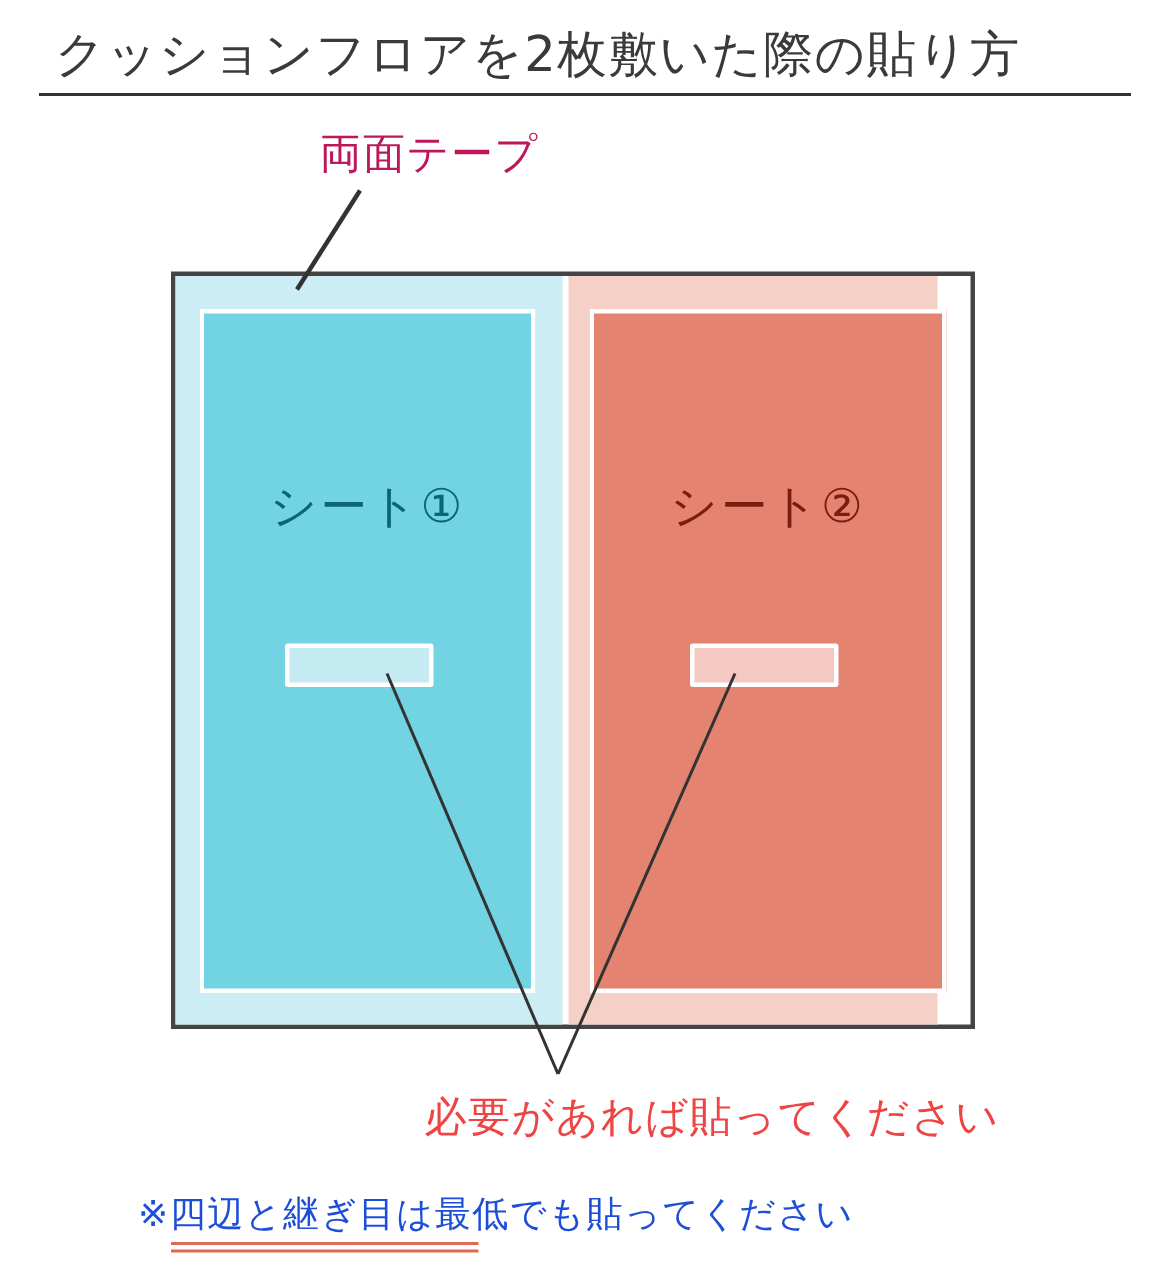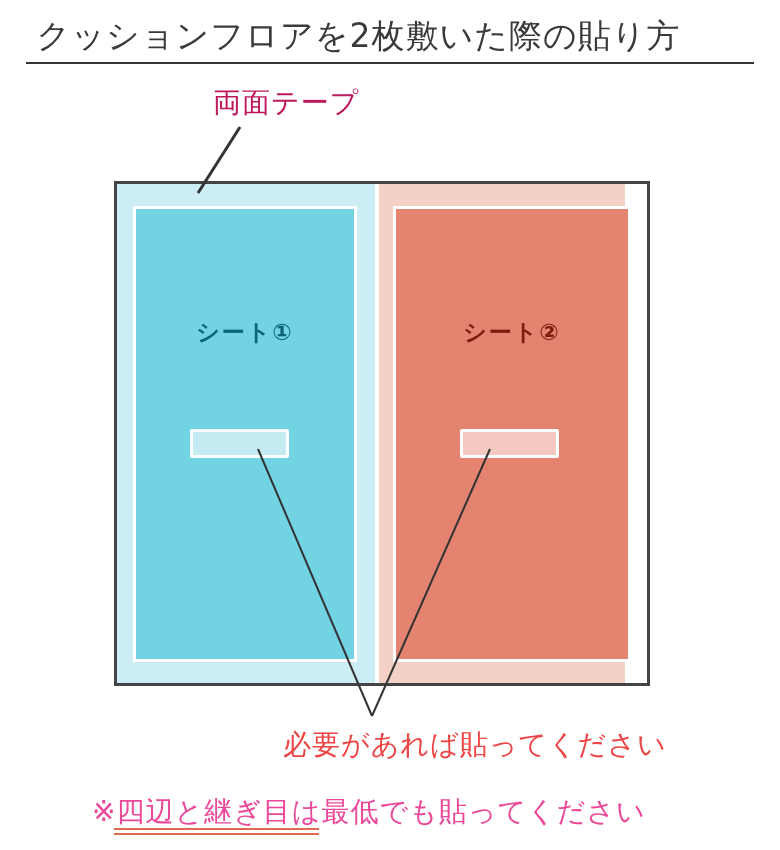--- a/index.html
+++ b/index.html
@@ -10,27 +10,27 @@
   .title-rule { position:absolute; left:26px; top:62px; width:728px; height:2px; background:#333; }
   .label-tape { position:absolute; left:213px; top:84px; font-size:28px; color:#be185d; letter-spacing:1px; }
   .frame { position:absolute; left:114px; top:181px; width:530px; height:499px;
            border:3px solid #444444; background:#ffffff; }
   .tape { position:absolute; top:0; height:499px; }
   .tape-left { left:0; width:258px; }
   .tape-right { left:262px; width:246px; }
   .sheet { position:absolute; top:22px; height:450px; border:3px solid #ffffff; }
   .sheet-left { left:16px; width:218px; }
   .sheet-right { left:276px; width:232px; }
-  .sheet-label { position:absolute; top:108px; width:100%; text-align:center; font-size:23px; letter-spacing:2px;font-weight:bold; }
+  .sheet-label { position:absolute; top:108px; width:100%; text-align:center; font-size:31px; letter-spacing:2px; }
   .patch { position:absolute; top:220px; width:93px; height:23px; border:3px solid #ffffff; border-radius:2px; }
   .patch-left { left:54px; }
   .patch-right { left:64px; }
   svg.lines { position:absolute; left:0; top:0; width:780px; height:850px; pointer-events:none; }
   .label-optional { position:absolute; left:283px; top:726px; font-size:28px; color:#ef4444; letter-spacing:1px; }
-  .note { position:absolute; left:92px; top:793px; font-size:28px; color:#ec4899; letter-spacing:1px; }
+  .note { position:absolute; left:92px; top:793px; font-size:24px; color:#1d4ed8; letter-spacing:1px; }
   .underline { position:absolute; left:114px; top:828px; width:205px; height:7px;
                border-top:2px solid #e06a50; border-bottom:2px solid #e06a50; box-sizing:border-box; }
 </style>
 </head>
 <body>
 
 <div class="title">クッションフロアを2枚敷いた際の貼り方</div>
 <div class="title-rule"></div>
 
 <div class="label-tape">両面テープ</div>

